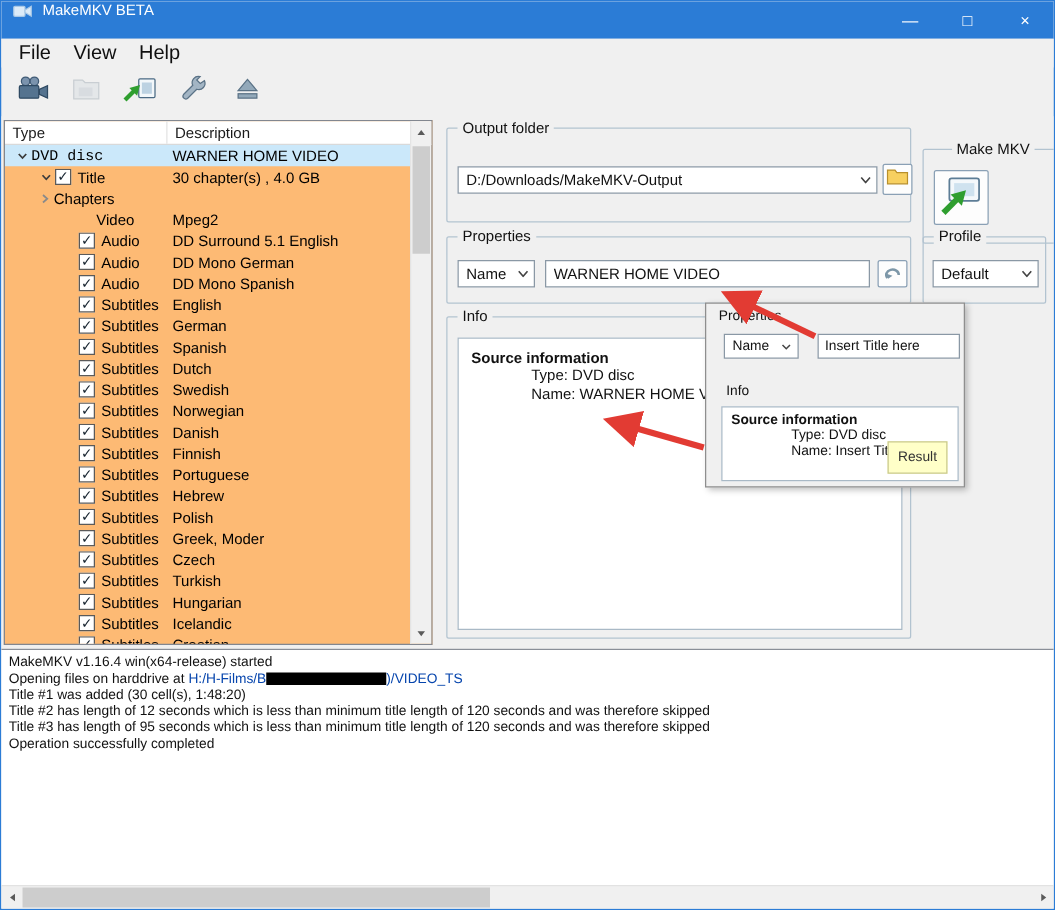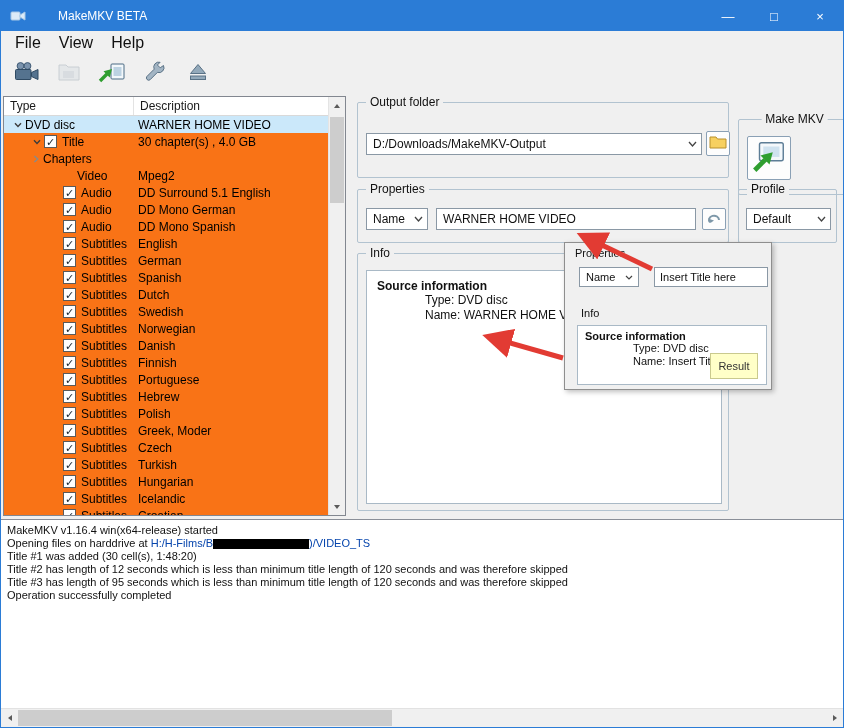--- a/index.html
+++ b/index.html
@@ -2,21 +2,21 @@
 <html><head>
 <meta charset="utf-8">
 <style>
   * { box-sizing: border-box; margin: 0; padding: 0; }
   body { font-family: "Liberation Sans", sans-serif; background: #888; }
   .window { position: relative; width: 844px; height: 728px; background: #f0f0f0;
             border: 1px solid #2b7cd6; overflow: hidden; }
 
   
   .titlebar { position: absolute; left: 0; top: 0; width: 100%; height: 30px;
-              background: #2b7cd6; display: flex; align-items: center; color: #fff; gap: 24px; }
+              background: #2b7cd6; display: flex; align-items: flex-start; color: #fff; }
   .app-icon { margin: 0 8px 0 9px; display: inline-flex; }
   .title { font-size: 12px; }
   .win-controls { margin-left: auto; display: flex; height: 100%; }
   .win-btn { width: 46px; height: 100%; display: flex; align-items: center;
              justify-content: center; font-size: 13px; color: #fff; }
 
   
   .menubar { position: absolute; top: 30px; left: 0; width: 100%; height: 23px;
              background: #f0f0f0; display: flex; align-items: center; padding-left: 5px; }
   .menu-item { padding: 3px 9px; font-size: 16px; color: #101010; }
@@ -24,21 +24,21 @@
              display: flex; align-items: center; padding-left: 8px; gap: 9px; }
   .tool-btn { width: 34px; height: 32px; display: flex; align-items: center;
               justify-content: center; border-radius: 2px; }
   .tool-btn.disabled { opacity: .45; }
 
   
   .main { position: absolute; top: 92px; left: 0; width: 100%; height: 426px; background: #f0f0f0; }
 
   
   .tree-panel { position: absolute; left: 2px; top: 3px; width: 343px; height: 420px;
-                background: #f97316; border: 1px solid #828790; font-size: 12px; }
+                background: #fdba74; border: 1px solid #828790; font-size: 12px; }
   .tree-header { display: flex; height: 19px; border-bottom: 1px solid #d9d9d9; background: #fff; }
   .th { padding: 2px 6px; color: #1a1a1a; white-space: nowrap; overflow: hidden; }
   .th-type { width: 130px; border-right: 1px solid #e3e3e3; }
   .th-desc { flex: 1; }
   .tree-rows { position: absolute; top: 19px; left: 0; right: 17px; bottom: 0; overflow: hidden; }
   .tree-row { display: flex; height: 17px; align-items: center; white-space: nowrap; }
   .tree-row.selected { background: #cbe8fa; }
   .cell-type { width: 130px; display: flex; align-items: center; overflow: hidden; flex-shrink: 0; }
   .cell-desc { flex: 1; overflow: hidden; padding-left: 4px; }
   .expander { width: 15px; display: inline-flex; justify-content: center; align-items: center; flex-shrink: 0; }
@@ -184,21 +184,21 @@
 
   <div class="main">
 
     <div class="tree-panel">
       <div class="tree-header">
         <div class="th th-type">Type</div>
         <div class="th th-desc">Description</div>
       </div>
       <div class="tree-rows" id="tree-rows">
           <div class="tree-row selected">
-            <div class="cell-type" style="padding-left: 6px;">
+            <div class="cell-type" style="padding-left: 6px; font-family: Liberation Mono, monospace;">
               <span class="expander">
                 <svg width="10" height="10" viewBox="0 0 10 10">
                   <path d="M2 3.2 L5 6.4 L8 3.2" fill="none" stroke="#3c3c3c" stroke-width="1.4"></path>
                 </svg>
               </span>
               <span class="type-label">DVD disc</span>
             </div>
             <div class="cell-desc">WARNER HOME VIDEO</div>
           </div>
           <div class="tree-row">

